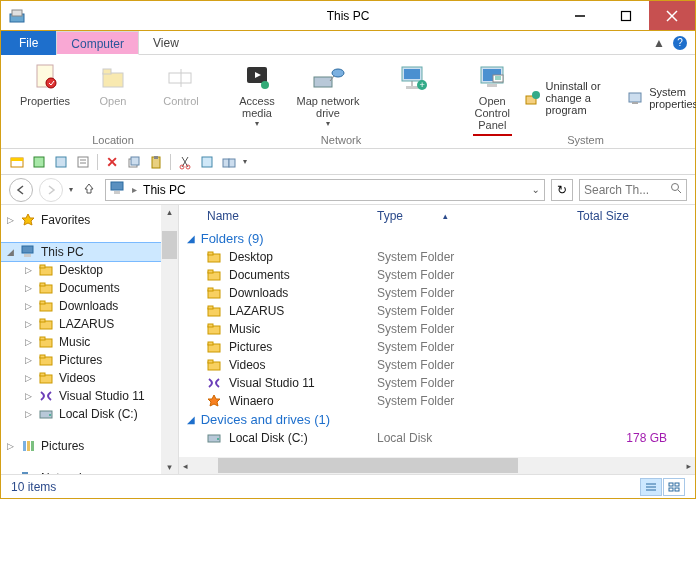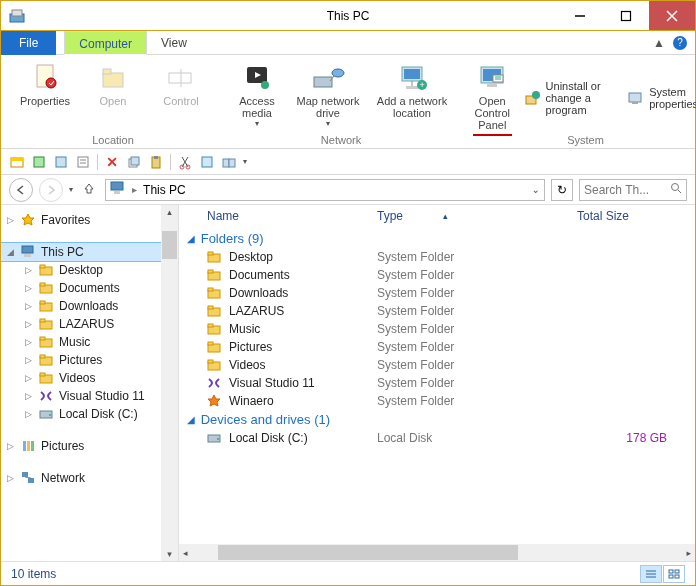--- a/index.html
+++ b/index.html
@@ -1,32 +1,32 @@
 <!DOCTYPE html>
 <html><head>
 <meta charset="utf-8">
 <style>
 * { margin: 0; padding: 0; box-sizing: border-box; font-family: "Segoe UI", Tahoma, sans-serif; }
 body { background: #fff; font-size: 12px; color: #000; }
-.window { width: 696px; height: 586px; border: 1px solid #d4a017; display: flex; flex-direction: column; background: #fff; }
+.window { width: 696px; height: 499px; border: 1px solid #d4a017; display: flex; flex-direction: column; background: #fff; }
 
 
 .titlebar { height: 30px; background: #fff; display: flex; align-items: center; border-bottom: 1px solid #d4a017; position: relative; }
 .title-icon { width: 16px; height: 16px; margin-left: 8px; }
 .title-text { position: absolute; left: 0; right: 0; text-align: center; font-size: 12px; color: #000; pointer-events: none; }
 .win-controls { margin-left: auto; display: flex; height: 100%; }
 .win-btn { width: 46px; display: flex; align-items: center; justify-content: center; cursor: default; }
 .win-btn.close { background: #c75050; color: #fff; }
 .win-btn svg { display: block; }
 
 
 .ribbon-tabs { height: 24px; display: flex; background: #fff; border-bottom: 1px solid #d8d8d8; position: relative; }
 .file-tab { height: 24px; background: #1e6fcc; color: #fff; padding: 0 18px; line-height: 24px; font-size: 12px; margin-left: 0; }
 .rtab { padding: 0 14px; line-height: 24px; font-size: 12px; color: #444; }
-.rtab.active { border: 1px solid #d8d8d8; border-bottom: 1px solid #fff; margin-bottom: -1px; background: #bef264; color: #2b579a; margin-left: 8px; }
+.rtab.active { border: 1px solid #d8d8d8; border-bottom: 1px solid #fff; margin-bottom: -1px; background: #f9a8d4; color: #2b579a; }
 .ribbon-right { margin-left: auto; display: flex; gap: 8px; padding-right: 8px; align-items: center; }
 .help-icon { width: 14px; height: 14px; background: #1e6fcc; color: #fff; border-radius: 50%; font-size: 10px; display: flex; align-items: center; justify-content: center; }
 
 
 .ribbon { display: flex; background: #fff; border-bottom: 1px solid #d8d8d8; padding: 4px 6px 0 6px; height: 94px; }
 .group { display: flex; flex-direction: column; align-items: center; padding: 0 6px; position: relative; }
 .group-body { display: flex; gap: 4px; flex: 1; }
 .group-label { font-size: 11px; color: #777; margin-top: auto; padding-bottom: 2px; text-align: center; }
 .group-div { width: 1px; background: #e0e0e0; margin: 2px 2px 18px 2px; }
 .rbtn { display: flex; flex-direction: column; align-items: center; width: 64px; text-align: center; font-size: 11px; color: #444; cursor: default; padding: 2px; }
@@ -199,21 +199,20 @@
           <span class="ric">
               <svg width="32" height="28">
                 <rect x="6" y="4" width="20" height="14" fill="#cce0f0" stroke="#6aa"></rect>
                 <rect x="8" y="6" width="16" height="10" fill="#4a90d0"></rect>
                 <line x1="16" y1="18" x2="16" y2="24" stroke="#888"></line>
                 <rect x="10" y="23" width="12" height="3" fill="#ccc"></rect>
                 <circle cx="26" cy="22" r="5" fill="#3a8"></circle>
                 <text x="23.5" y="25" font-size="9" fill="#fff">+</text>
               </svg>
             </span>
-          <span>Add a network location</span>
         </div>
       </div>
       <div class="group-label">Network</div>
     </div>
     <div class="group-div"></div>
     <div class="group">
       <div class="group-body">
         <div class="rbtn highlighted" style="width:74px">
           <span class="ric">
               <svg width="30" height="28">

